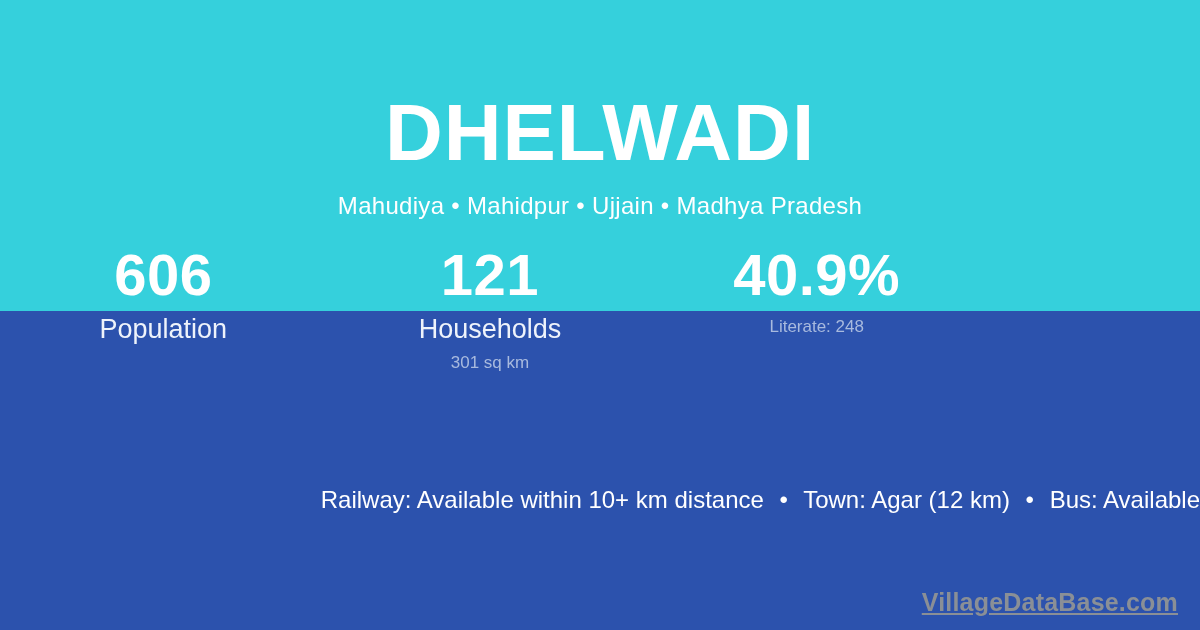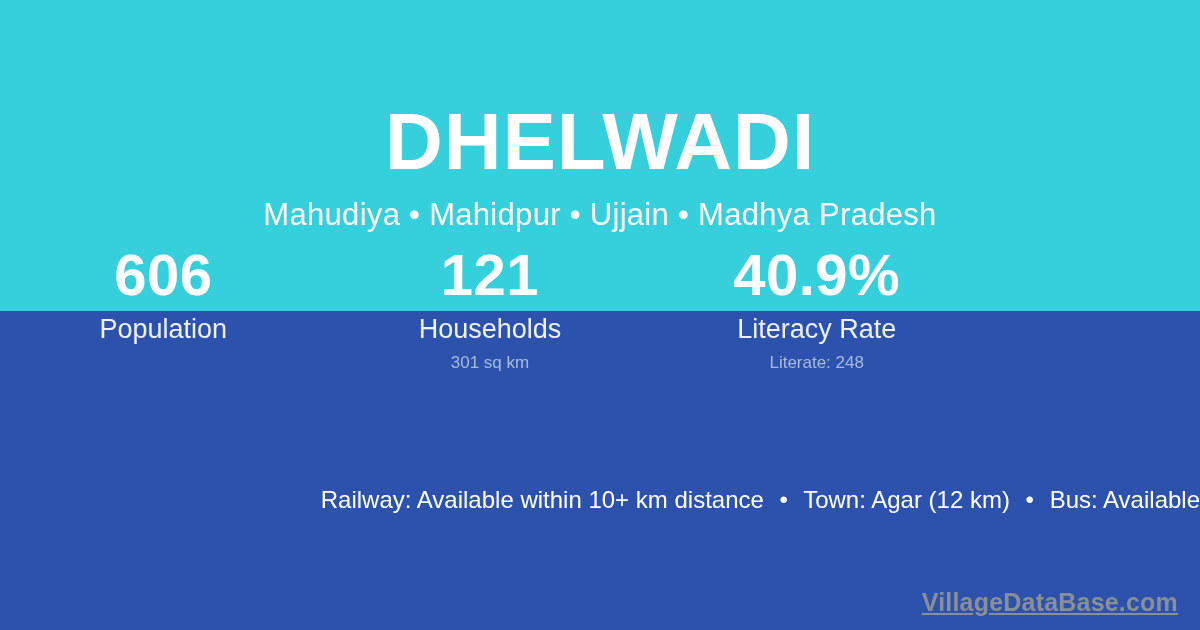--- a/index.html
+++ b/index.html
@@ -34,38 +34,38 @@
     left: 0;
     top: 311px;
     width: 1200px;
     height: 319px;
     background: #2c52ad;
   }
   
   .header {
     position: absolute;
     left: 0;
-    top: 16px;
+    top: 7px;
     width: 1200px;
     text-align: center;
     z-index: 5;
   }
   .village-title {
     margin: 0;
     padding-top: 80px;
     font-size: 80px;
     line-height: 92px;
     font-weight: bold;
     color: #ffffff;
     letter-spacing: 1px;
   }
   .village-subtitle {
     margin: 0;
     padding-top: 8px;
-    font-size: 31px;
+    font-size: 24px;
     line-height: 38px;
     font-weight: normal;
     color: #ffffff;
     letter-spacing: 0.3px;
   }
   
   .stats {
     position: absolute;
     left: 0;
     top: 240px;
@@ -150,21 +150,20 @@
     </div>
 
     <div class="stat">
       <div class="stat-value">121</div>
       <div class="stat-label">Households</div>
       <div class="stat-sub">301 sq km</div>
     </div>
 
     <div class="stat">
       <div class="stat-value">40.9%</div>
-      <div class="stat-label">Literacy Rate</div>
       <div class="stat-sub">Literate: 248</div>
     </div>
 
   </div>
 
   <div class="amenities">
     <span>Railway: Available within 10+ km distance</span>
     <span class="amenity-sep">•</span>
     <span>Town: Agar (12 km)</span>
     <span class="amenity-sep">•</span>

